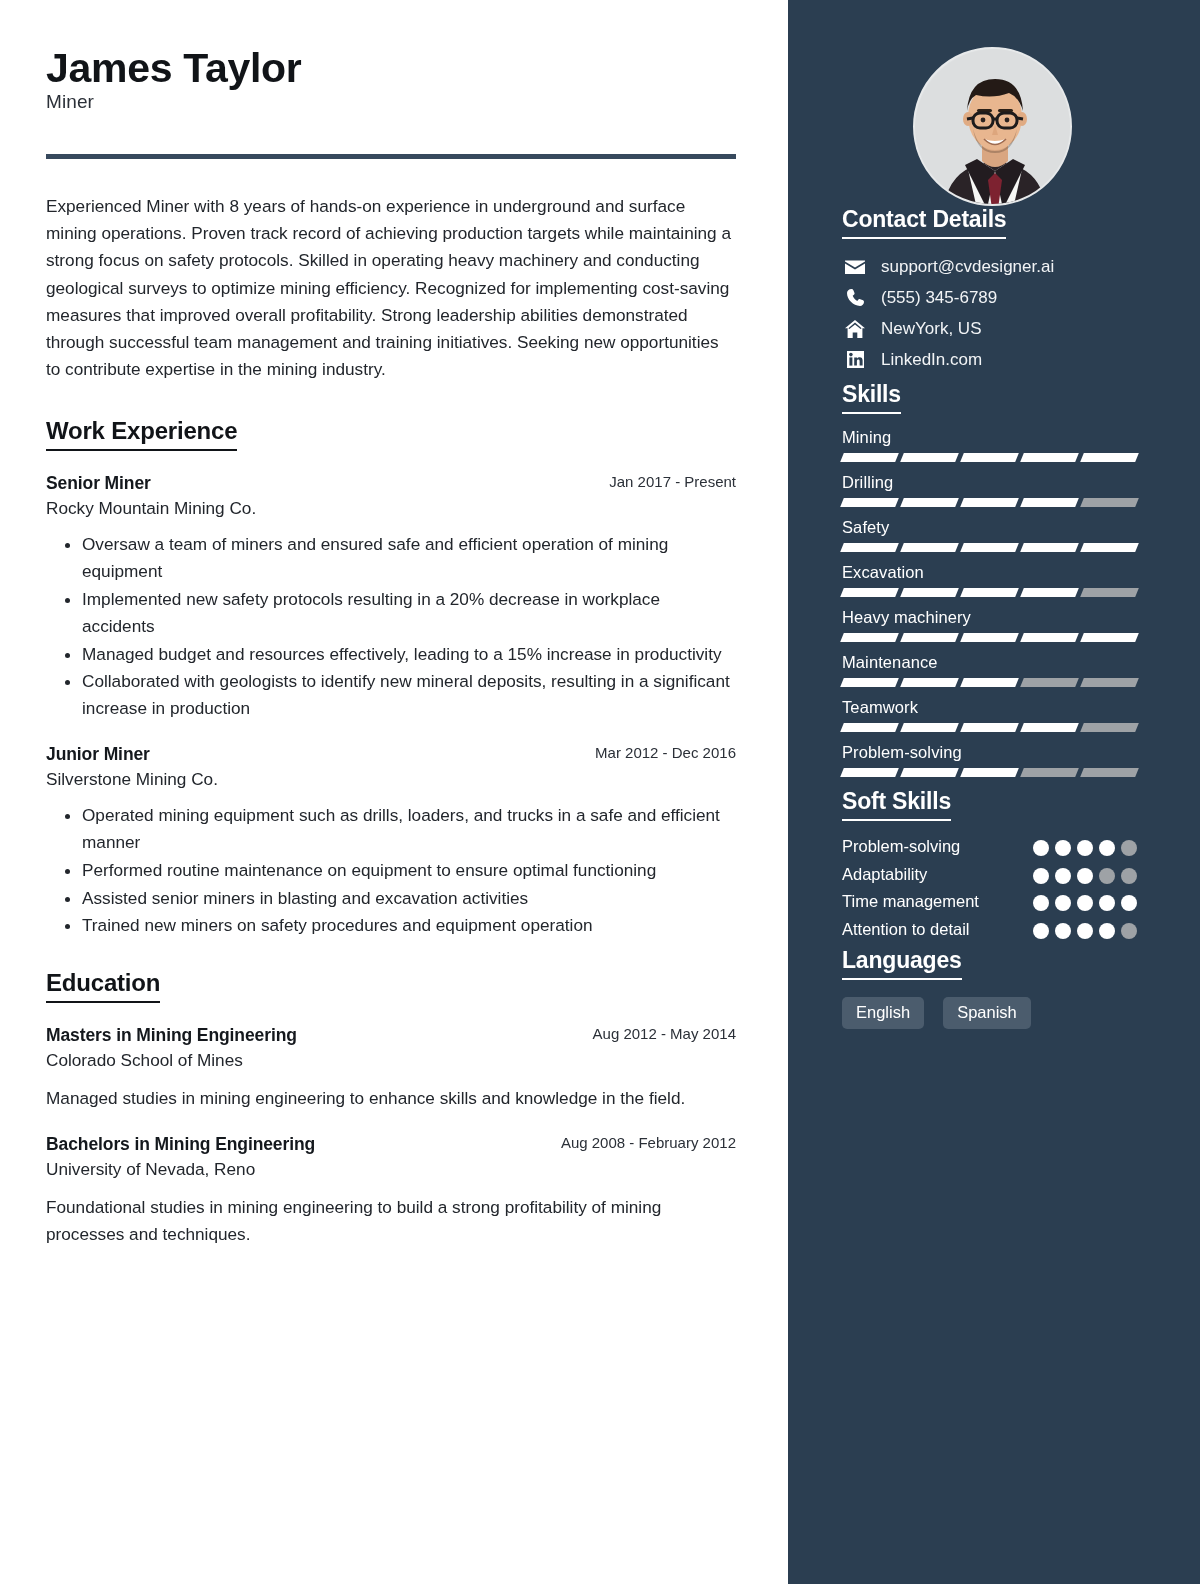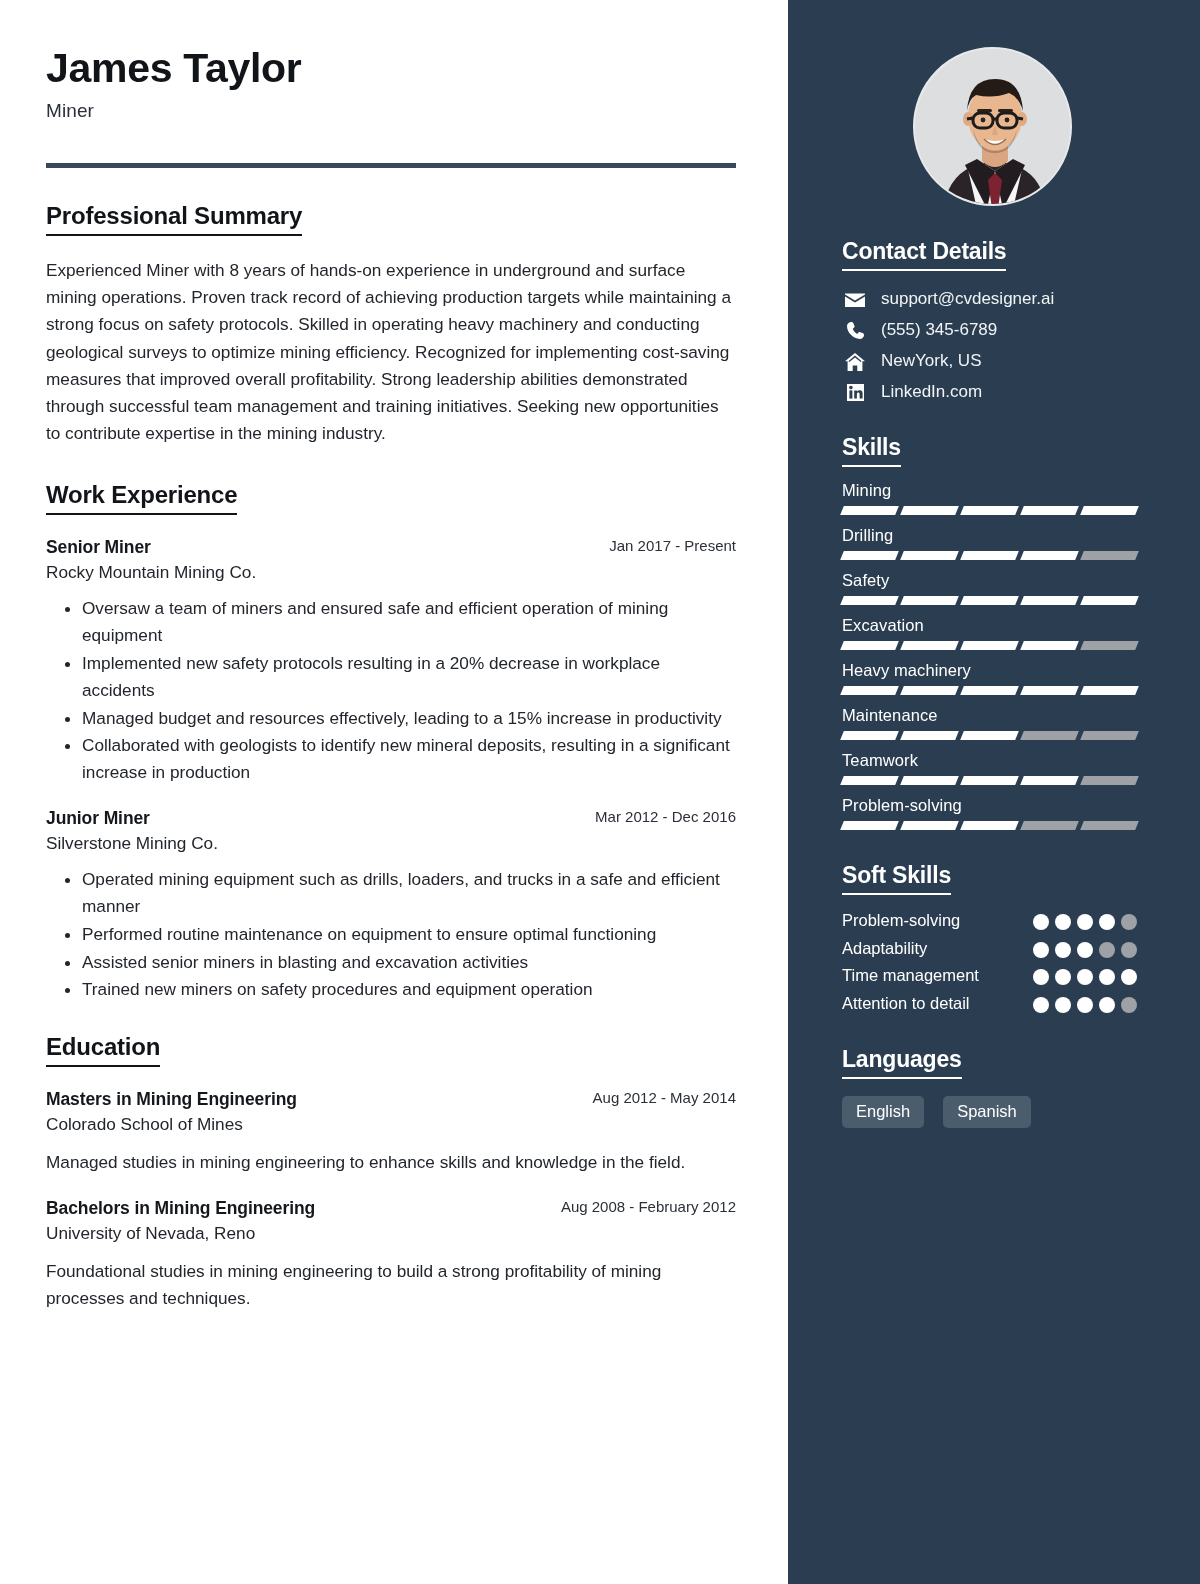--- a/index.html
+++ b/index.html
@@ -35,21 +35,20 @@
     font-weight: 700;
     color: #111418;
     letter-spacing: -0.3px;
     line-height: 1.1;
   }
 
   .role {
     font-size: 19px;
     font-weight: 400;
     color: #2b3038;
-    margin-top: 9px;
     letter-spacing: 0.1px;
   }
 
   .header-rule {
     height: 5px;
     background: #37495d;
     margin-top: 41px;
     width: 690px;
   }
 
@@ -144,37 +143,37 @@
   .avatar {
     width: 159px;
     height: 159px;
     border-radius: 50%;
     background: #dfe1e2;
     border: 2px solid #e7e9ea;
     overflow: hidden;
     position: relative;
   }
 
-  .side-section { margin-top: 32px; }
+  .side-section { }
 
   .side-title {
     display: inline-block;
     font-size: 23px;
     font-weight: 700;
     color: #ffffff;
     letter-spacing: -0.2px;
     border-bottom: 2.5px solid #ffffff;
     padding-bottom: 4px;
   }
 
   .contact-list { margin-top: 18px; }
 
   .contact-row {
     display: flex;
-    align-items: flex-end;
+    align-items: flex-start;
     margin-bottom: 11px;
     color: #f2f4f6;
     font-size: 17px;
   }
 
   .contact-icon {
     width: 26px;
     min-width: 26px;
     height: 19px;
     margin-right: 13px;
@@ -266,21 +265,20 @@
 
   <div class="main-col">
 
     <div>
       <div class="name">James Taylor</div>
       <div class="role">Miner</div>
       <div class="header-rule"></div>
     </div>
 
     <div class="section">
-      <div class="section-title">Professional Summary</div>
       <p class="summary-text">Experienced Miner with 8 years of hands-on experience in underground and surface mining operations. Proven track record of achieving production targets while maintaining a strong focus on safety protocols. Skilled in operating heavy machinery and conducting geological surveys to optimize mining efficiency. Recognized for implementing cost-saving measures that improved overall profitability. Strong leadership abilities demonstrated through successful team management and training initiatives. Seeking new opportunities to contribute expertise in the mining industry.</p>
     </div>
 
     <div class="section">
       <div class="section-title">Work Experience</div>
 
       <div class="entry">
         <div class="entry-head">
           <span class="entry-title">Senior Miner</span>
           <span class="entry-dates">Jan 2017 - Present</span>

